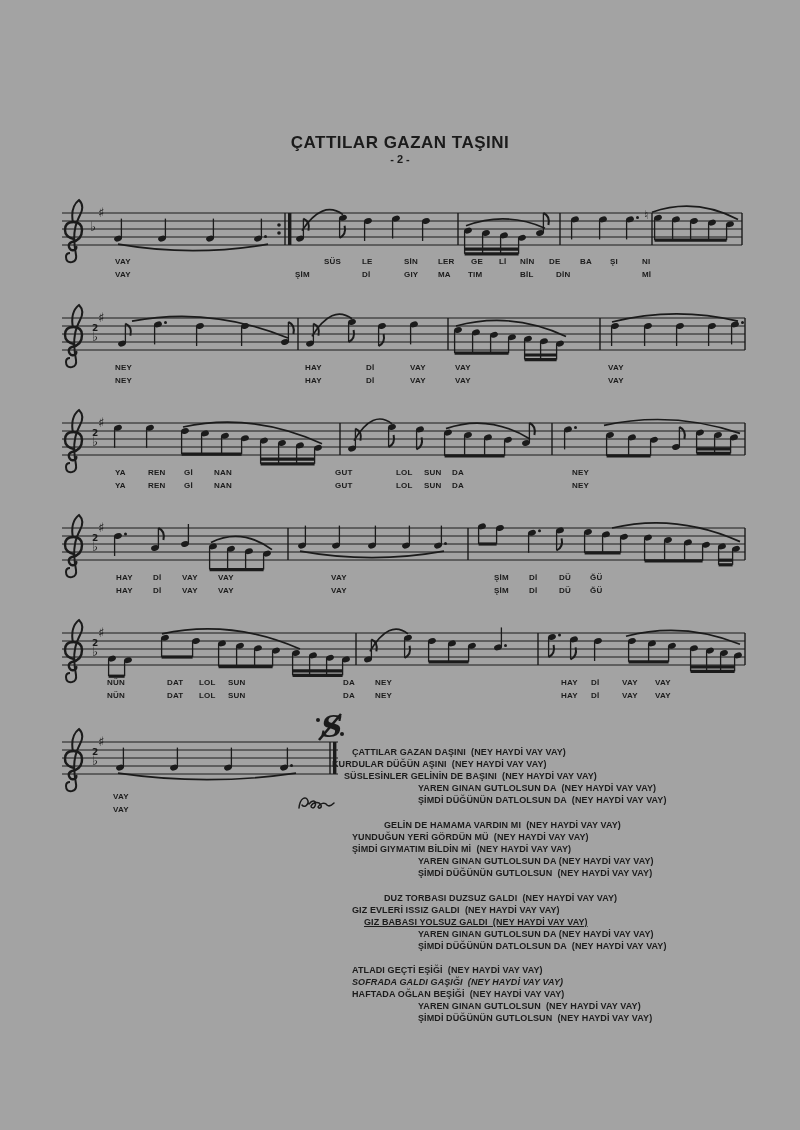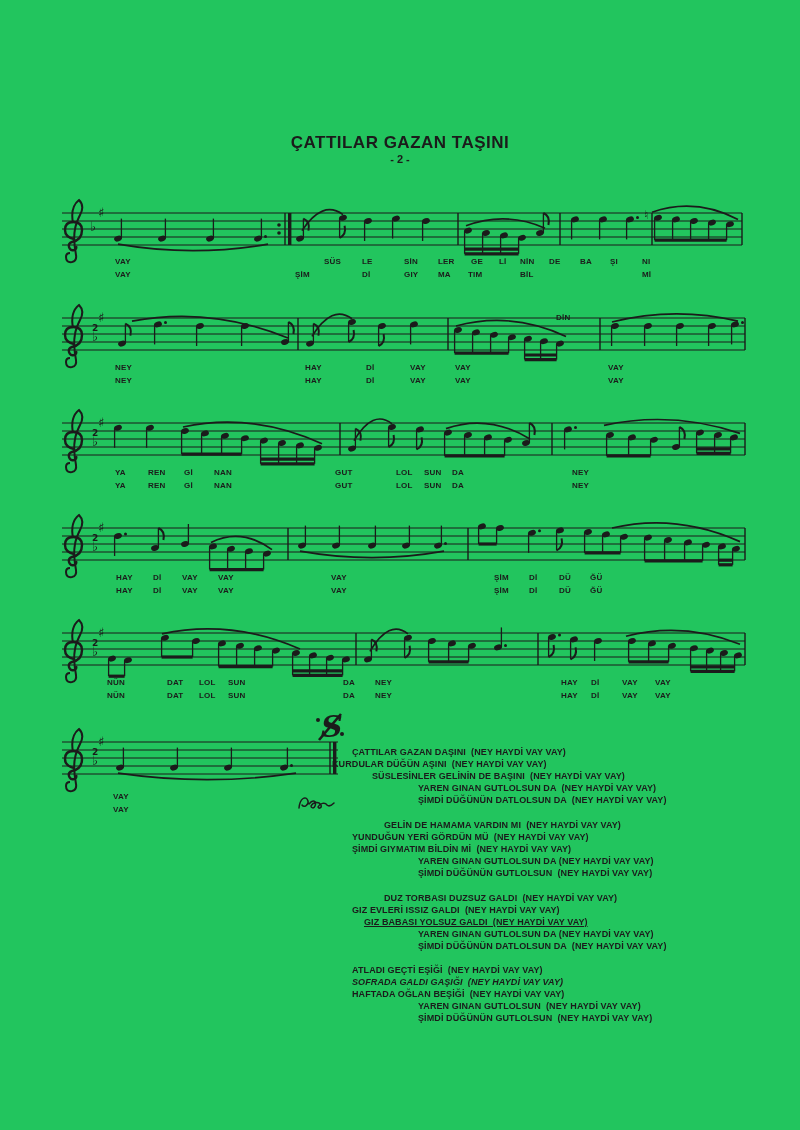--- a/index.html
+++ b/index.html
@@ -1,16 +1,16 @@
 <!DOCTYPE html>
 <html><head>
 <meta charset="utf-8">
 <style>
   html,body{margin:0;padding:0;background:#e8e8e8;}
-  .page{position:relative;width:800px;height:1130px;background:#22c55e;overflow:hidden;
+  .page{position:relative;width:800px;height:1130px;background:#a3a3a3;overflow:hidden;
         font-family:"Liberation Sans",sans-serif;color:#1b1b1b;}
   .title{position:absolute;left:0;right:0;top:133px;text-align:center;
          font-size:17px;font-weight:bold;letter-spacing:.5px;}
   .pagelabel{position:absolute;left:0;right:0;top:153px;text-align:center;
          font-size:11px;font-weight:bold;}
   .syl{position:absolute;font-size:8px;font-weight:bold;white-space:pre;letter-spacing:.2px;}
   .vline{position:absolute;font-size:9px;font-weight:bold;white-space:pre;letter-spacing:.1px;}
   svg{position:absolute;left:0;top:0;overflow:visible;}
 </style>
 </head>
@@ -458,21 +458,21 @@
       <div class="syl" style="left: 580px; top: 257px;">BA</div>
       <div class="syl" style="left: 610px; top: 257px;">ŞI</div>
       <div class="syl" style="left: 642px; top: 257px;">NI</div>
       <div class="syl" style="left: 115px; top: 270px;">VAY</div>
       <div class="syl" style="left: 295px; top: 270px;">ŞİM</div>
       <div class="syl" style="left: 362px; top: 270px;">Dİ</div>
       <div class="syl" style="left: 404px; top: 270px;">GIY</div>
       <div class="syl" style="left: 438px; top: 270px;">MA</div>
       <div class="syl" style="left: 468px; top: 270px;">TIM</div>
       <div class="syl" style="left: 520px; top: 270px;">BİL</div>
-      <div class="syl" style="left: 556px; top: 270px; margin-top: 43px;">DİN</div>
+      <div class="syl" style="left: 556px; top: 270px;">DİN</div>
       <div class="syl" style="left: 642px; top: 270px;">Mİ</div>
       <div class="syl" style="left: 115px; top: 363px;">NEY</div>
       <div class="syl" style="left: 305px; top: 363px;">HAY</div>
       <div class="syl" style="left: 366px; top: 363px;">Dİ</div>
       <div class="syl" style="left: 410px; top: 363px;">VAY</div>
       <div class="syl" style="left: 455px; top: 363px;">VAY</div>
       <div class="syl" style="left: 608px; top: 363px;">VAY</div>
       <div class="syl" style="left: 115px; top: 376px;">NEY</div>
       <div class="syl" style="left: 305px; top: 376px;">HAY</div>
       <div class="syl" style="left: 366px; top: 376px;">Dİ</div>
@@ -543,21 +543,21 @@
       <text x="7" y="27" font-size="30" font-family="&quot;DejaVu Serif&quot;,serif" font-style="italic" font-weight="bold" fill="#1b1b1b">S</text>
       <circle cx="4" cy="10" r="2" fill="#1b1b1b"></circle>
       <circle cx="28" cy="24" r="2" fill="#1b1b1b"></circle>
     </svg>
   <svg id="sig" width="44" height="22" style="left:296px;top:794px">
       <path d="M3 14 C 4 4 10 1 12 7 C 13 11 8 14 6 11 M 13 10 C 17 5 21 7 19 12 C 18 15 15 14 15 12 C 17 8 23 7 25 11 C 26 14 23 15 22 13 C 24 9 29 8 31 11 C 33 13 36 11 38 9" fill="none" stroke="#1b1b1b" stroke-width="1.5" stroke-linecap="round"></path>
     </svg>
   <div id="verses">
       <div class="vline" style="left: 352px; top: 747px;">ÇATTILAR GAZAN DAŞINI  (NEY HAYDİ VAY VAY)</div>
       <div class="vline" style="left: 332px; top: 759px;">KURDULAR DÜĞÜN AŞINI  (NEY HAYDİ VAY VAY)</div>
-      <div class="vline" style="left: 372px; top: 771px; text-align: right;">SÜSLESİNLER GELİNİN DE BAŞINI  (NEY HAYDİ VAY VAY)</div>
+      <div class="vline" style="left: 344px; top: 771px; text-align: right;">SÜSLESİNLER GELİNİN DE BAŞINI  (NEY HAYDİ VAY VAY)</div>
       <div class="vline" style="left: 418px; top: 783px;">YAREN GINAN GUTLOLSUN DA  (NEY HAYDİ VAY VAY)</div>
       <div class="vline" style="left: 418px; top: 795px;">ŞİMDİ DÜĞÜNÜN DATLOLSUN DA  (NEY HAYDİ VAY VAY)</div>
       <div class="vline" style="left: 352px; top: 820px; margin-left: 32px;">GELİN DE HAMAMA VARDIN MI  (NEY HAYDİ VAY VAY)</div>
       <div class="vline" style="left: 352px; top: 832px;">YUNDUĞUN YERİ GÖRDÜN MÜ  (NEY HAYDİ VAY VAY)</div>
       <div class="vline" style="left: 352px; top: 844px;">ŞİMDİ GIYMATIM BİLDİN Mİ  (NEY HAYDİ VAY VAY)</div>
       <div class="vline" style="left: 418px; top: 856px;">YAREN GINAN GUTLOLSUN DA (NEY HAYDİ VAY VAY)</div>
       <div class="vline" style="left: 418px; top: 868px;">ŞİMDİ DÜĞÜNÜN GUTLOLSUN  (NEY HAYDİ VAY VAY)</div>
       <div class="vline" style="left: 352px; top: 893px; padding-left: 32px;">DUZ TORBASI DUZSUZ GALDI  (NEY HAYDİ VAY VAY)</div>
       <div class="vline" style="left: 352px; top: 905px;">GIZ EVLERİ ISSIZ GALDI  (NEY HAYDİ VAY VAY)</div>
       <div class="vline" style="left: 364px; top: 917px; text-decoration: underline;">GIZ BABASI YOLSUZ GALDI  (NEY HAYDİ VAY VAY)</div>

